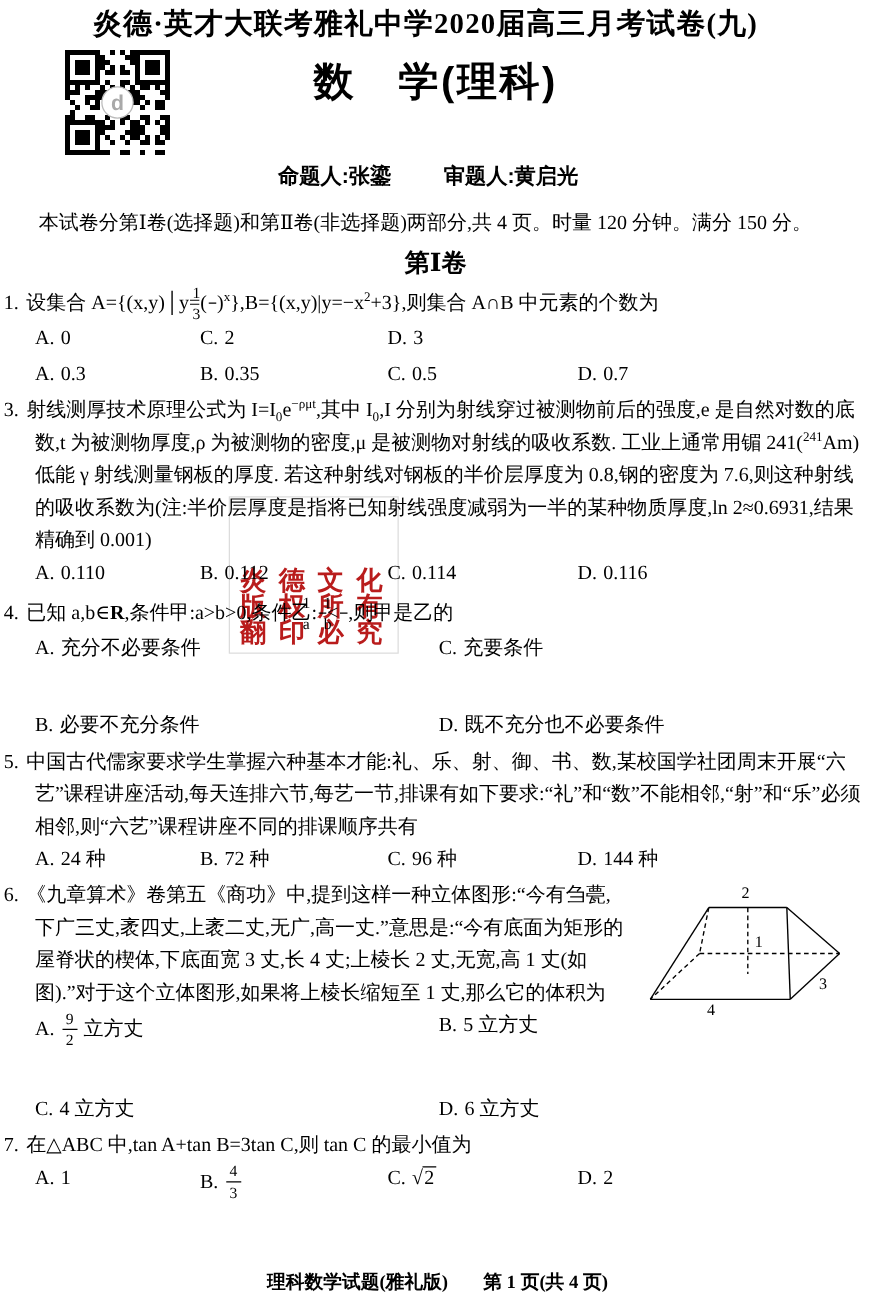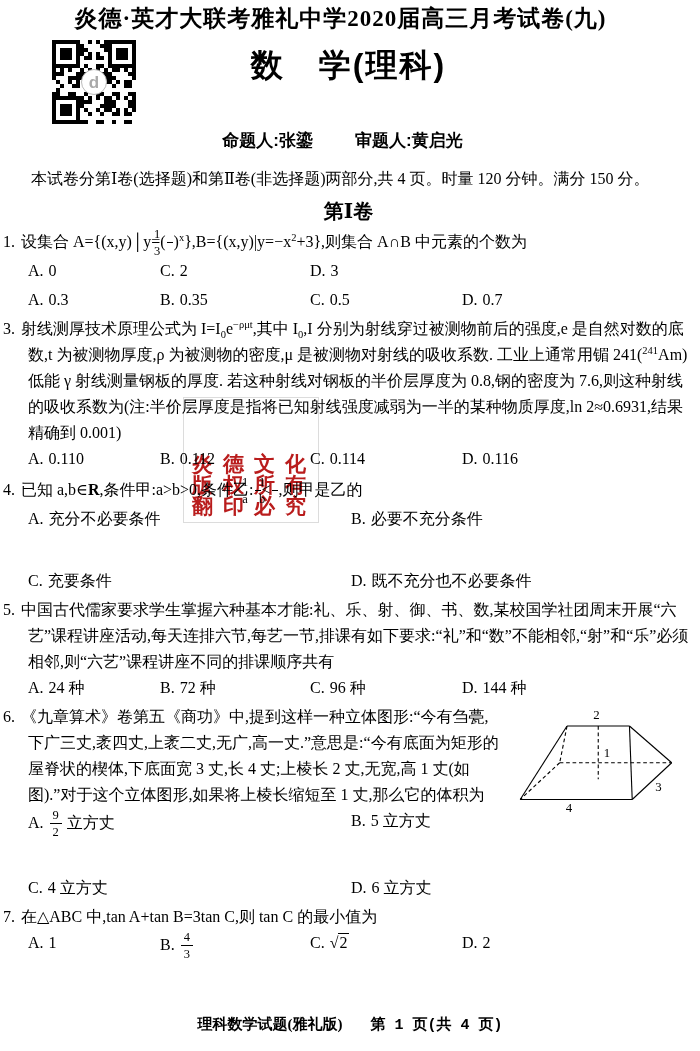--- a/index.html
+++ b/index.html
@@ -96,21 +96,21 @@
     pointer-events: none;
   }
   .watermark div { white-space: nowrap; }
 
   
   .footer {
     position: absolute; left: 0; right: 0; bottom: 12px;
     text-align: center;
     font-size: 15px; font-weight: 600;
   }
-  .footer .fpage { margin-left: 28px; font-family: Liberation Mono, monospace; }
+  .footer .fpage { margin-left: 28px; }
 </style>
 </head>
 <body>
 
 <div class="page">
 
   <div class="watermark">
     <div>炎德文化</div>
     <div>版权所有</div>
     <div>翻印必究</div>
@@ -296,22 +296,22 @@
             <span class="option"><span class="olabel">A.</span><span class="otext">0.110</span></span>
             <span class="option"><span class="olabel">B.</span><span class="otext">0.112</span></span>
             <span class="option"><span class="olabel">C.</span><span class="otext">0.114</span></span>
             <span class="option"><span class="olabel">D.</span><span class="otext">0.116</span></span>
           </div>
         </div>
         <div class="question">
           <p class="stem"><span class="qnum">4. </span>已知 a,b∈<strong>R</strong>,条件甲:a&gt;b&gt;0,条件乙:<span class="frac"><span class="fnum">1</span><span class="fden">a</span></span>&lt;<span class="frac"><span class="fnum">1</span><span class="fden">b</span></span>,则甲是乙的</p>
           <div class="options c2">
             <span class="option"><span class="olabel">A.</span><span class="otext">充分不必要条件</span></span>
+            <span class="option"><span class="olabel">C.</span><span class="otext">充要条件</span></span>
             <span class="option"><span class="olabel">B.</span><span class="otext">必要不充分条件</span></span>
-            <span class="option"><span class="olabel">C.</span><span class="otext">充要条件</span></span>
             <span class="option"><span class="olabel">D.</span><span class="otext">既不充分也不必要条件</span></span>
           </div>
         </div>
         <div class="question">
           <p class="stem"><span class="qnum">5. </span>中国古代儒家要求学生掌握六种基本才能:礼、乐、射、御、书、数,某校国学社团周末开展“六艺”课程讲座活动,每天连排六节,每艺一节,排课有如下要求:“礼”和“数”不能相邻,“射”和“乐”必须相邻,则“六艺”课程讲座不同的排课顺序共有</p>
           <div class="options c4">
             <span class="option"><span class="olabel">A.</span><span class="otext">24 种</span></span>
             <span class="option"><span class="olabel">B.</span><span class="otext">72 种</span></span>
             <span class="option"><span class="olabel">C.</span><span class="otext">96 种</span></span>
             <span class="option"><span class="olabel">D.</span><span class="otext">144 种</span></span>

